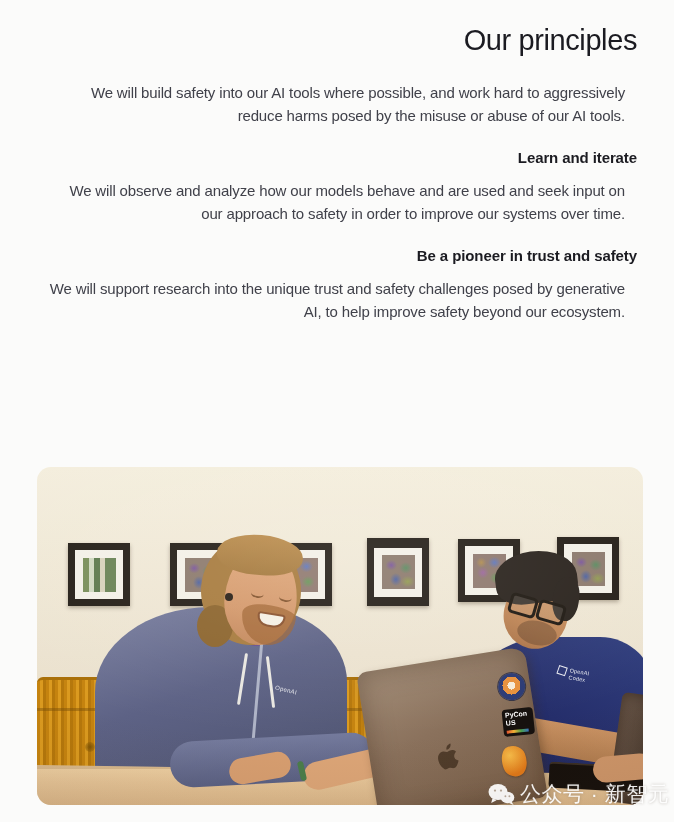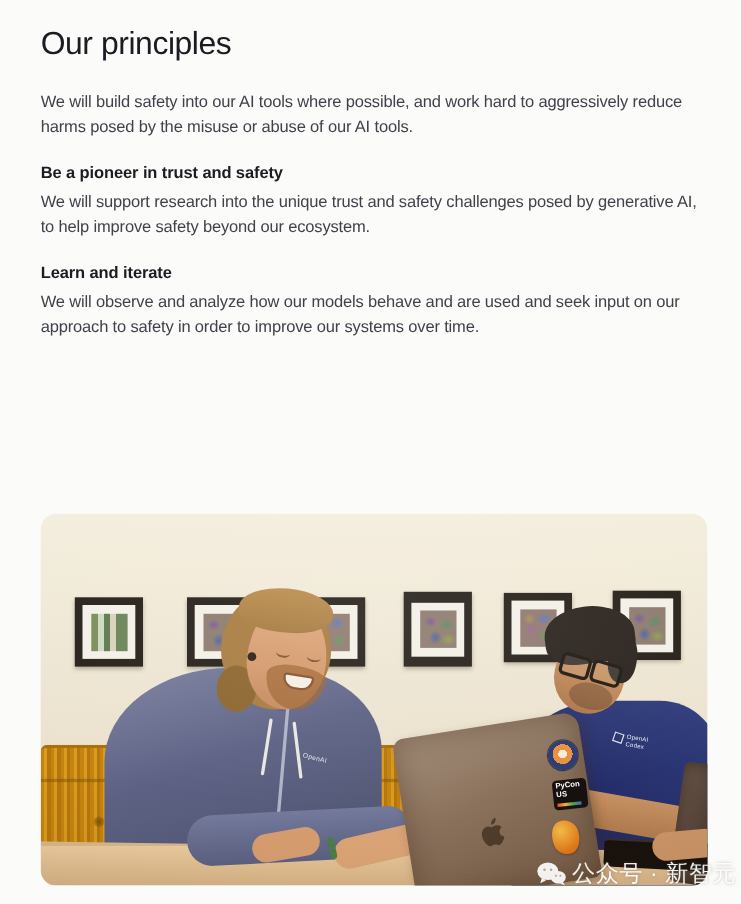--- a/index.html
+++ b/index.html
@@ -1,24 +1,24 @@
 <!DOCTYPE html>
 <html><head>
 <meta charset="utf-8">
 <style>
   html,body{margin:0;padding:0;}
   body{font-family:"Liberation Sans","DejaVu Sans",sans-serif;background:#fbfbfa;}
   .page{position:relative;width:674px;height:822px;background:#fbfbfa;overflow:hidden;}
 
   
-  .content{position:absolute;left:37px;top:24px;width:600px;}
+  .content{position:absolute;left:37px;top:24px;width:600px;text-align:right;}
   .page-title{font-size:29px;font-weight:500;color:#1b1b21;margin:0 0 24px;letter-spacing:-0.4px;}
   .principle{margin-bottom:22px;}
   .principle-heading{font-size:15px;font-weight:700;color:#1b1b21;margin:0 0 5px;line-height:18px;letter-spacing:-0.1px;}
-  .principle-body{font-size:15px;color:#40414a;margin:0;line-height:23px;letter-spacing:-0.15px;max-width:597px;}
+  .principle-body{font-size:15px;color:#40414a;margin:12px;line-height:23px;letter-spacing:-0.15px;max-width:597px;}
 
   
   .photo{position:absolute;left:37px;top:467px;width:606px;height:338px;border-radius:14px;overflow:hidden;
          background:linear-gradient(180deg,#f4eedd 0%,#ece3d0 55%,#e6dcc6 100%);}
   .photo *{position:absolute;}
 
   .frame{top:76px;width:62px;height:63px;background:#262019;box-shadow:0 2px 4px rgba(60,45,25,.35);
          display:flex;align-items:center;justify-content:center;}
   .frame .mat{position:static;width:48px;height:49px;background:#f3f0e7;display:flex;align-items:center;justify-content:center;}
   .frame .art{position:static;width:33px;height:34px;}
@@ -139,27 +139,27 @@
     <h1 class="page-title">Our principles</h1>
 
     <section class="principle">
       <p class="principle-body">We will build safety into our AI tools where possible, and work hard to aggressively reduce harms posed by the misuse or abuse of our AI tools.</p>
     </section>
 
     <section class="principle">
     </section>
 
     <section class="principle">
+      <h3 class="principle-heading">Learn and iterate</h3>
+      <p class="principle-body">We will observe and analyze how our models behave and are used and seek input on our approach to safety in order to improve our systems over time.</p>
+    </section>
+
+    <section class="principle">
       <h3 class="principle-heading">Be a pioneer in trust and safety</h3>
       <p class="principle-body">We will support research into the unique trust and safety challenges posed by generative AI, to help improve safety beyond our ecosystem.</p>
-    </section>
-
-    <section class="principle">
-      <h3 class="principle-heading">Learn and iterate</h3>
-      <p class="principle-body">We will observe and analyze how our models behave and are used and seek input on our approach to safety in order to improve our systems over time.</p>
     </section>
   </div>
 
   <div class="photo">
 
     <div class="frame f1">
         <div class="mat">
           <div class="art v1"></div>
         </div>
       </div>

